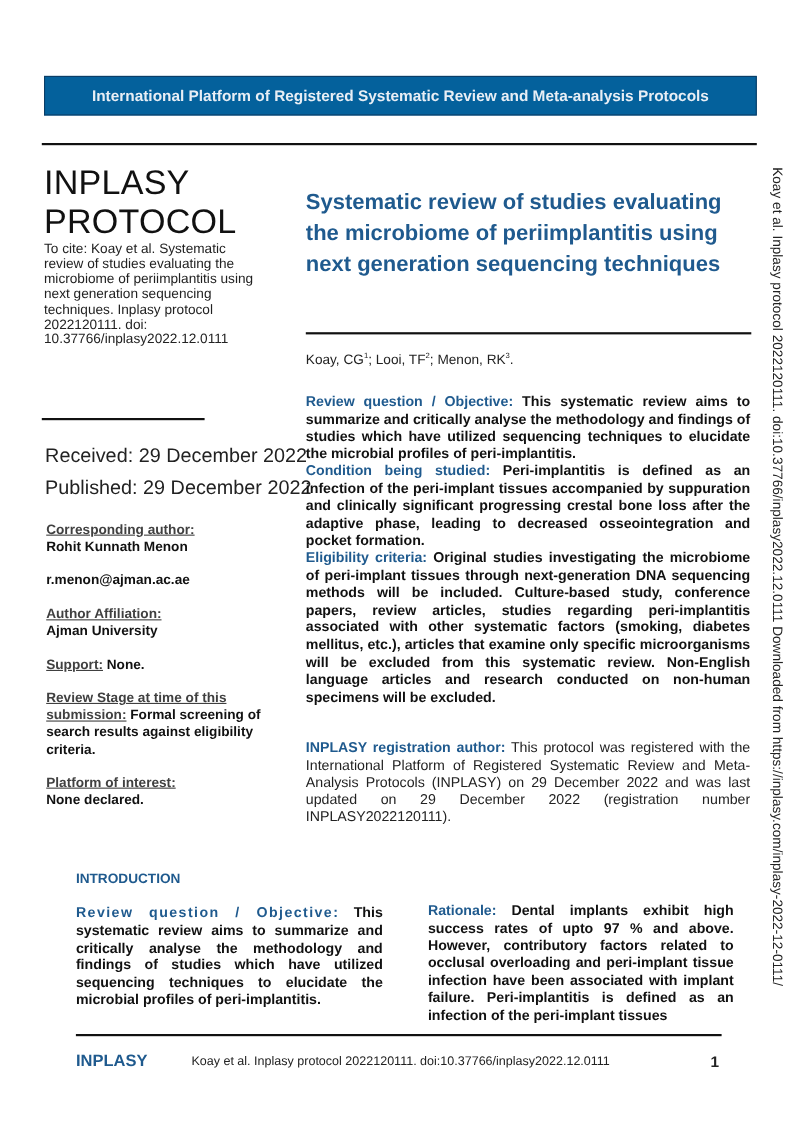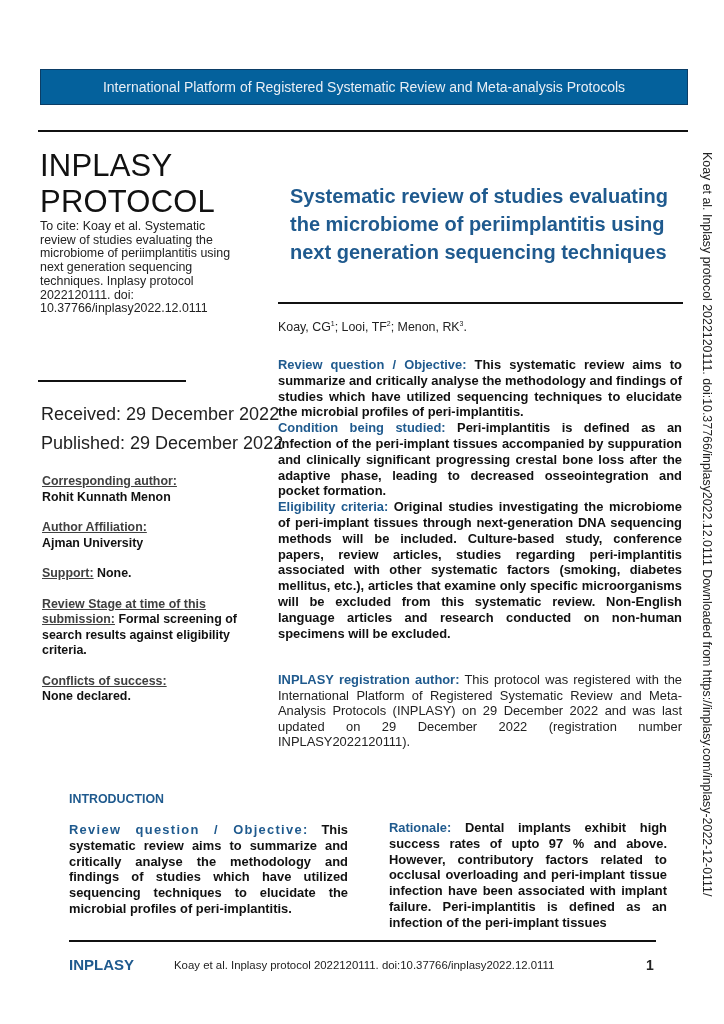--- a/index.html
+++ b/index.html
@@ -1,32 +1,32 @@
 <!DOCTYPE html>
 <html><head>
 <meta charset="utf-8">
 <style>
   html, body { margin: 0; padding: 0; background: #ffffff; }
   body { width: 724px; height: 1024px; position: relative; overflow: hidden;
          font-family: "Liberation Sans", sans-serif; color: #111; }
   .blue { color: #1f5a8e; }
   .banner { position: absolute; left: 40px; top: 69px; width: 648px; height: 36px;
             background: #04619c; border: 1px solid #0b3d66; box-sizing: border-box;
-            color: #e8eef5; font-size: 14px; text-align: center; line-height: 34px; }
+            color: #e8eef5; font-size: 14px; text-align: center; line-height: 34px; font-weight: bold; }
   .rule-top { position: absolute; left: 38px; top: 130px; width: 650px; height: 2px; background: #111; }
   .left { position: absolute; left: 40px; top: 148px; width: 200px; }
   .brand { font-size: 31px; line-height: 36px; color: #111; letter-spacing: 0.2px; margin: 0; font-weight: normal; }
   .cite { font-size: 12.4px; line-height: 13.7px; color: #222; }
   .rule-left { position: absolute; left: 38px; top: 380px; width: 148px; height: 2px; background: #111; }
   .date { position: absolute; left: 41px; font-size: 18px; color: #222; }
   .meta { position: absolute; left: 42px; top: 474px; width: 200px; font-size: 12.4px; line-height: 15.5px; font-weight: bold; }
   .meta p { margin: 0 0 15px 0; }
   .meta .k { color: #404040; text-decoration: underline; }
   .title { position: absolute; left: 278px; top: 170px; width: 400px; font-size: 20px; line-height: 28px;
-           font-weight: bold; color: #1f5a8e; margin: 12px; }
+           font-weight: bold; color: #1f5a8e; margin: 0; }
   .rule-title { position: absolute; left: 278px; top: 302px; width: 405px; height: 2px; background: #111; }
   .authors { position: absolute; left: 278px; top: 320px; font-size: 12.4px; color: #222; }
   .authors sup { font-size: 7px; }
   .abstract { position: absolute; left: 278px; top: 357px; width: 404px; font-size: 12.9px; line-height: 15.8px;
               font-weight: bold; text-align: justify; }
   .abstract p { margin: 0; }
   .reg { position: absolute; left: 278px; top: 672px; width: 404px; font-size: 12.9px; line-height: 15.6px;
          text-align: justify; color: #222; margin: 0; }
   .reg .k { font-weight: bold; color: #1f5a8e; }
   .intro-h { position: absolute; left: 69px; top: 792px; font-size: 12.4px; font-weight: bold; color: #1f5a8e; }
@@ -59,32 +59,33 @@
 <div class="rule-left"></div>
 
 <div class="date" style="top:404px">Received: 29 December 2022</div>
 <div class="date" style="top:433px">Published: 29 December 2022</div>
 
 <div class="meta">
   <p>
     <span class="k">Corresponding author:</span><br>
     <span>Rohit Kunnath Menon</span>
   </p>
+  <p>r.menon@ajman.ac.ae</p>
   <p>
     <span class="k">Author Affiliation:</span><br>
     <span>Ajman University</span>
   </p>
   <p>
     <span class="k">Support:</span><span> None.</span>
   </p>
   <p>
     <span class="k">Review Stage at time of this submission:</span><span> Formal screening of search results against eligibility criteria.</span>
   </p>
   <p>
-    <span class="k">Conflicts of success:</span><br>
+    <span class="k">Platform of interest:</span><br>
     <span>None declared.</span>
   </p>
 </div>
 
 <h2 class="title">Systematic review of studies evaluating the microbiome of periimplantitis using next generation sequencing techniques</h2>
 <div class="rule-title"></div>
 <div class="authors">
   <span>Koay, CG</span><sup>1</sup><span>; Looi, TF</span><sup>2</sup><span>; Menon, RK</span><sup>3</sup><span>.</span>
 </div>
 

